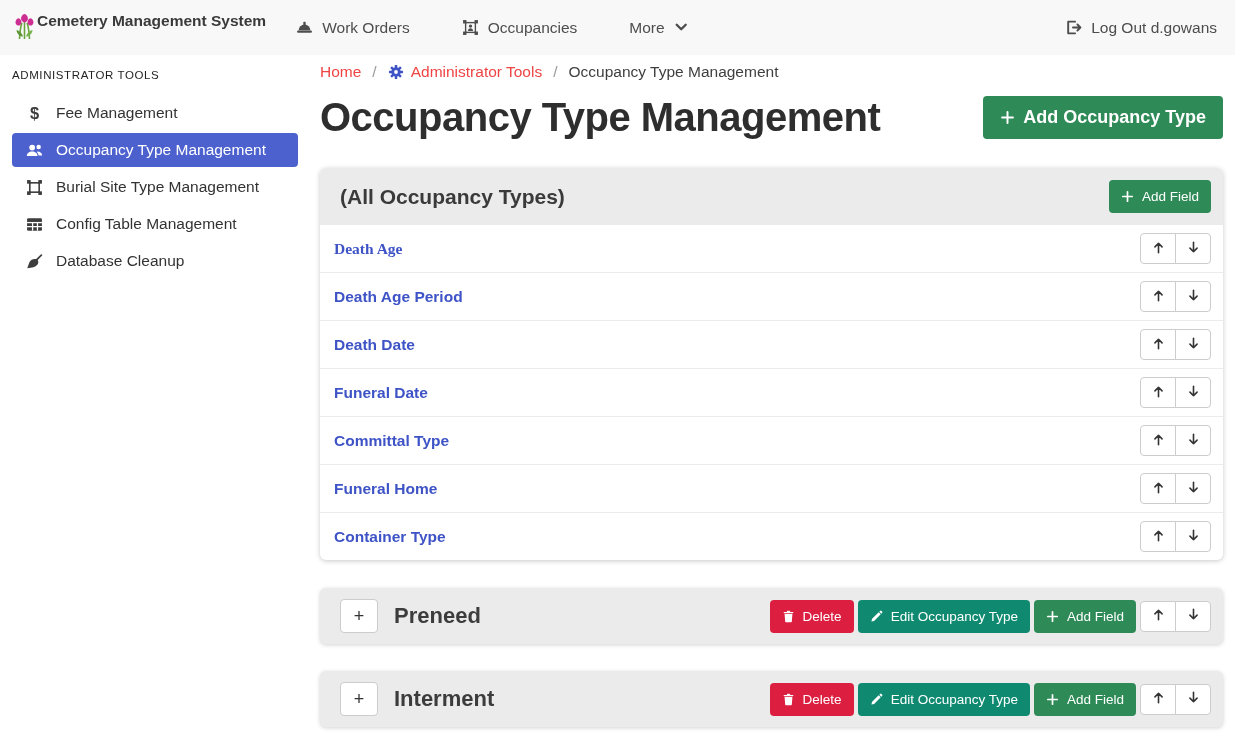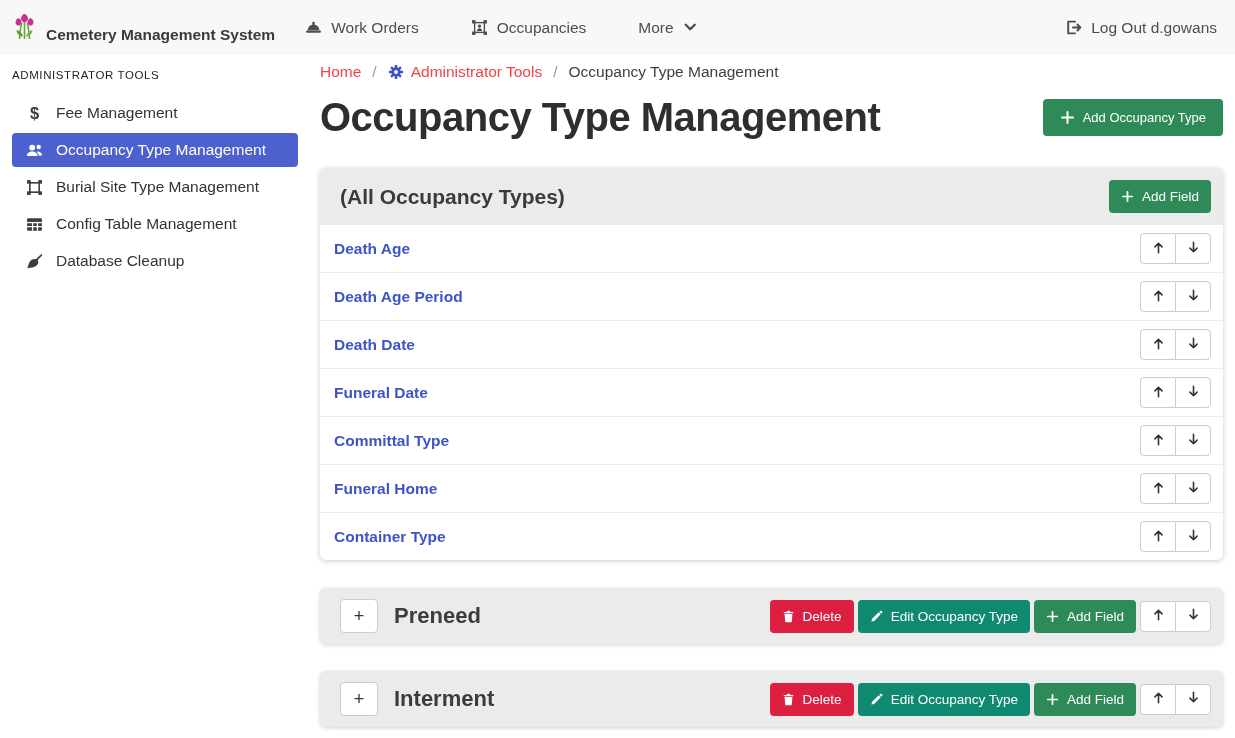--- a/index.html
+++ b/index.html
@@ -11,21 +11,21 @@
   }
 
   
   .navbar {
     height: 55px;
     background: #f8f8f8;
     display: flex;
     align-items: center;
     padding: 0 18px 0 12px;
   }
-  .brand { display: flex; align-items: flex-end; gap: 9px; cursor: pointer; text-decoration: none; }
+  .brand { display: flex; align-items: flex-start; cursor: pointer; text-decoration: none; }
   .brand-text { font-size: 15.5px; font-weight: 700; color: #3a3a3a; }
   .nav-links { display: flex; align-items: center; margin-left: 30px; gap: 52px; }
   .nav-link {
     display: flex; align-items: center; gap: 9px;
     font-size: 15.5px; color: #4d4d4d; text-decoration: none; cursor: pointer;
   }
   .nav-right { margin-left: auto; }
   .nicon { display: inline-flex; font-size: 17px; color: #4d4d4d; }
   .nicon svg { display: block; }
 
@@ -60,21 +60,21 @@
   .title-row { display: flex; align-items: center; justify-content: space-between; margin: 10px 0 28px; }
   .page-title { font-size: 40px; font-weight: 600; color: #2e2e2e; letter-spacing: -.5px; }
 
   
   .btn {
     display: inline-flex; align-items: center; gap: 8px;
     border: none; border-radius: 4px; color: #fff;
     font-family: inherit; cursor: pointer; white-space: nowrap;
   }
   .btn .bicon { display: inline-flex; font-size: 13px; }
-  .btn-lg { font-size: 13px; padding: 11px 17px; }
+  .btn-lg { font-size: 18px; padding: 11px 17px; font-weight: bold; }
   .btn-lg .bicon { font-size: 15px; }
   .btn-sm { font-size: 13.5px; padding: 9px 12px; }
   .btn-green { background: #2e8b57; }
   .btn-teal { background: #0f8a70; }
   .btn-red { background: #dc1f41; }
 
   .btn-group { display: inline-flex; }
   .btn-arrow {
     width: 36px; height: 31px;
     background: #fff; border: 1px solid #ccc; color: #333;
@@ -97,21 +97,21 @@
     padding: 12px 12px 12px 20px;
     display: flex; align-items: center; justify-content: space-between;
   }
   .card-title { font-size: 21px; font-weight: 600; color: #3a3a3a; }
 
   .field-row {
     display: flex; align-items: center; justify-content: space-between;
     padding: 8px 12px 8px 14px;
     border-top: 1px solid #ececec;
   }
-  .field-row:first-child { border-top: none; }
+  .field-row:first-child { border-top: none; font-family: Liberation Serif, serif; }
   .field-row:last-child { border-radius: 0 0 6px 6px; }
   .field-link { font-size: 15.5px; font-weight: 700; color: #3e53c6; text-decoration: none; cursor: pointer; }
 
   
   .type-card {
     background: #ebebeb;
     border-radius: 6px;
     box-shadow: 0 1px 4px rgba(0,0,0,.18);
     padding: 11px 12px 11px 20px;
     display: flex; align-items: center;

